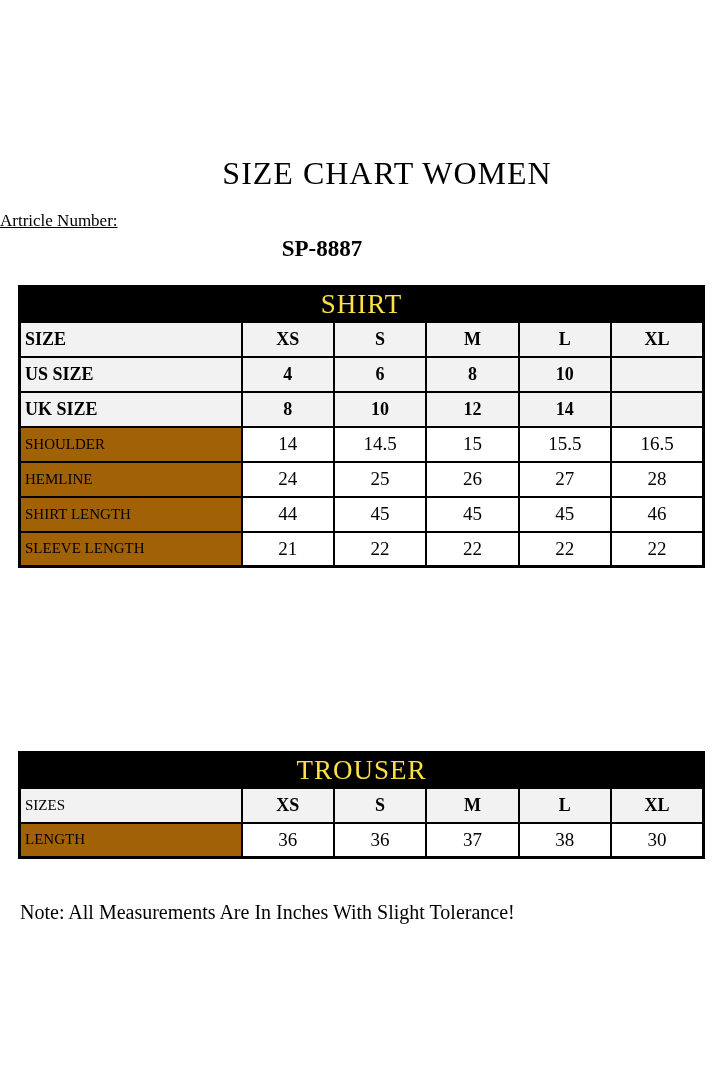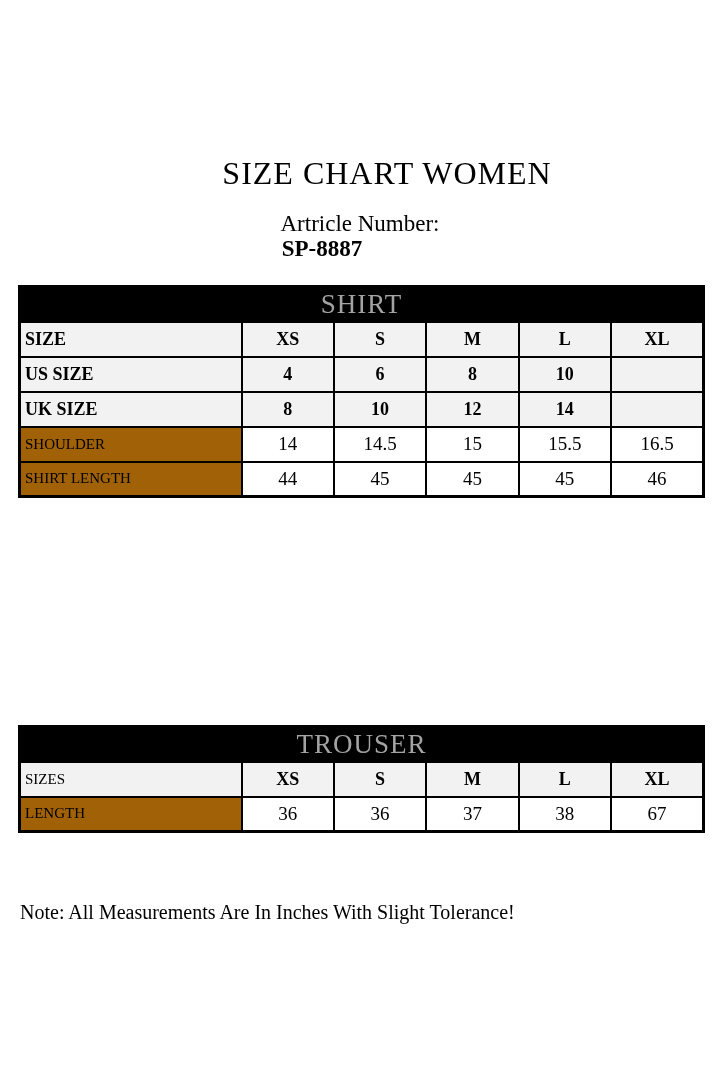--- a/index.html
+++ b/index.html
@@ -8,38 +8,38 @@
     width:720px; height:1080px; position:relative;
     font-family:"Liberation Serif","DejaVu Serif",serif;
     color:#000;
   }
   .page-title {
     position:absolute; top:155px; left:0; width:720px;
     text-align:center; font-size:32px; font-weight:400; letter-spacing:1px;margin-left:27px;
   }
   .article-label {
     position:absolute; top:211px; left:0; width:720px;
-    text-align:center; font-size:23px;
+    text-align:left; font-size:17px;text-decoration:underline;
   }
   .article-number {
     position:absolute; top:236px; left:0; width:644px;
     text-align:center; font-size:23px; font-weight:700;
   }
   table.size-table {
     position:absolute; left:18px; width:684px;
     border-collapse:collapse; table-layout:fixed;
     border:3px solid #000;
   }
   #shirt-table { top:285px; }
-  #trouser-table { top:725px;padding-left:38px; }
+  #trouser-table { top:751px;padding-left:38px; }
   table.size-table td {
     border:2px solid #000; height:35px; overflow:hidden; white-space:nowrap;
   }
   td.band {
-    background:#000; color:#a3a3a3; text-align:center;
+    background:#000; color:#fde047; text-align:center;
     font-size:27px; height:36px; letter-spacing:1px;
   }
   col.c-label { width:222px; }
   col.c-val { width:92.4px; }
   td.lbl { text-align:left; padding-left:4px; background:#a16207; }
   td.val { text-align:center; }
   tr.hdr td { background:#f2f2f2;margin-top:20px; }
   .fs-bold-lbl { font-weight:700; font-size:18px; }
   .fs-plain-lbl { font-weight:400; font-size:15px; }
   .fs-bold-val { font-weight:700; font-size:18px; }
@@ -95,26 +95,42 @@
   </tr>
   <tr>
     <td class="lbl fs-plain-lbl">SHOULDER</td>
     <td class="val fs-plain-val">14</td>
     <td class="val fs-plain-val">14.5</td>
     <td class="val fs-plain-val">15</td>
     <td class="val fs-plain-val">15.5</td>
     <td class="val fs-plain-val">16.5</td>
   </tr>
   <tr>
+    <td class="lbl fs-plain-lbl">HEMLINE</td>
+    <td class="val fs-plain-val">24</td>
+    <td class="val fs-plain-val">25</td>
+    <td class="val fs-plain-val">26</td>
+    <td class="val fs-plain-val">27</td>
+    <td class="val fs-plain-val">28</td>
+  </tr>
+  <tr>
     <td class="lbl fs-plain-lbl">SHIRT LENGTH</td>
     <td class="val fs-plain-val">44</td>
     <td class="val fs-plain-val">45</td>
     <td class="val fs-plain-val">45</td>
     <td class="val fs-plain-val">45</td>
     <td class="val fs-plain-val">46</td>
+  </tr>
+  <tr>
+    <td class="lbl fs-plain-lbl">SLEEVE LENGTH</td>
+    <td class="val fs-plain-val">21</td>
+    <td class="val fs-plain-val">22</td>
+    <td class="val fs-plain-val">22</td>
+    <td class="val fs-plain-val">22</td>
+    <td class="val fs-plain-val">22</td>
   </tr>
 </tbody>
   </table>
 
 <table class="size-table" id="trouser-table">
   <colgroup>
     <col class="c-label">
       <col class="c-val">
       <col class="c-val">
       <col class="c-val">
@@ -132,18 +148,18 @@
     <td class="val fs-bold-val">M</td>
     <td class="val fs-bold-val">L</td>
     <td class="val fs-bold-val">XL</td>
   </tr>
   <tr>
     <td class="lbl fs-plain-lbl">LENGTH</td>
     <td class="val fs-plain-val">36</td>
     <td class="val fs-plain-val">36</td>
     <td class="val fs-plain-val">37</td>
     <td class="val fs-plain-val">38</td>
-    <td class="val fs-plain-val">67</td>
+    <td class="val fs-plain-val">30</td>
   </tr>
 </tbody>
   </table>
 
 <div class="note">Note: All Measurements Are In Inches With Slight Tolerance!</div>
 
 </body></html>

